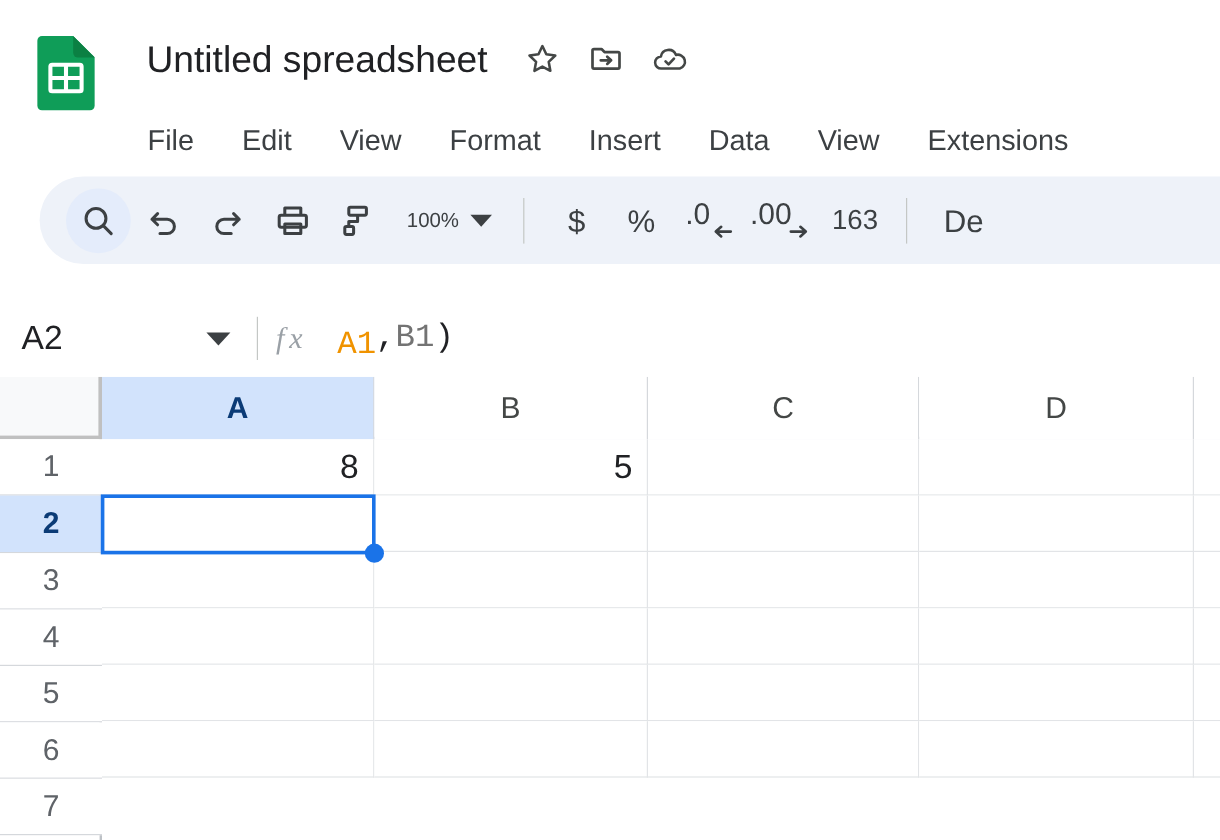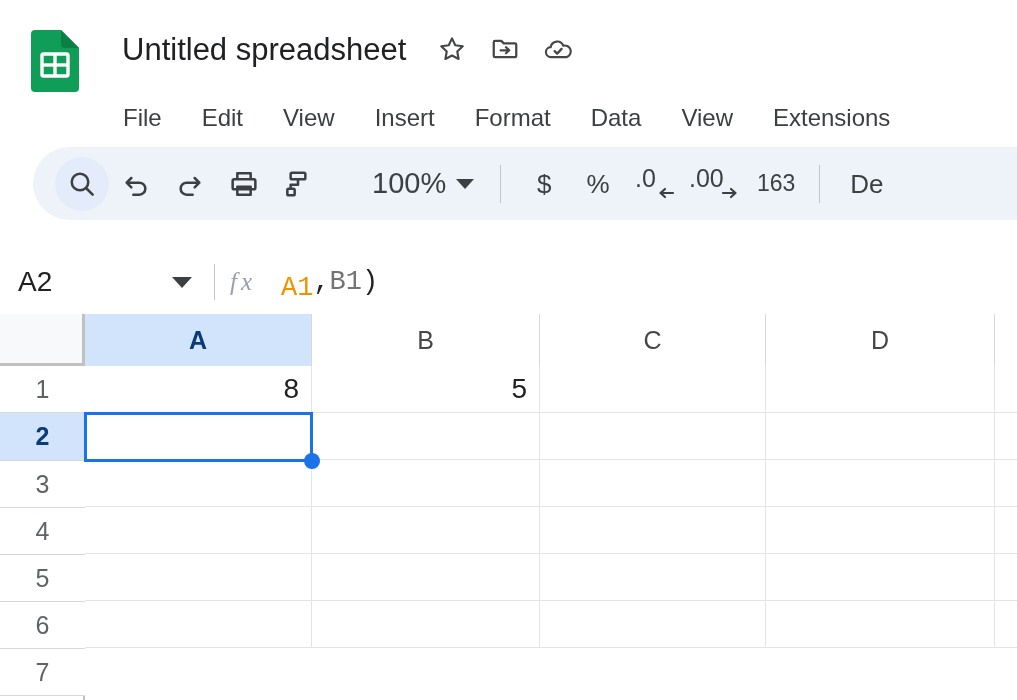--- a/index.html
+++ b/index.html
@@ -63,21 +63,21 @@
     width: 54px; height: 54px; border-radius: 50%;
     display: flex; align-items: center; justify-content: center;
     cursor: pointer; flex: none;
   }
   .tb-btn.active { background: #e4ecfb; }
   .tb-btn svg { display: block; }
   .tb-zoom {
     height: 46px; display: flex; align-items: center; gap: 10px;
     padding: 0 10px 0 14px; border-radius: 6px; cursor: pointer; flex: none;
   }
-  .tb-zoom-label { font-size: 29px; color: #3c4043; line-height: 1; margin-left: 33px; }
+  .tb-zoom-label { font-size: 17px; color: #3c4043; line-height: 1; }
   .caret {
     width: 0; height: 0; border-left: 9px solid transparent;
     border-right: 9px solid transparent; border-top: 10px solid #3c4043;
   }
   .tb-divider {
     width: 1px; height: 38px; background: #c4c7c5; margin: 0 16px; flex: none;
   }
   .tb-text {
     font-size: 26px; color: #3c4043; line-height: 1; flex: none;
     display: flex; align-items: center; justify-content: center;
@@ -208,22 +208,22 @@
             <path d="M9.3 13.7l2 2 3.6-3.8" fill="none" stroke="#444746" stroke-width="1.8" stroke-linecap="round" stroke-linejoin="round"></path>
           </svg>
         </div>
       </div>
     </div>
 
     <div class="menubar">
       <div class="menu-item">File</div>
       <div class="menu-item">Edit</div>
       <div class="menu-item">View</div>
+      <div class="menu-item">Format</div>
       <div class="menu-item">Insert</div>
-      <div class="menu-item">Format</div>
       <div class="menu-item">Data</div>
       <div class="menu-item">View</div>
       <div class="menu-item">Extensions</div>
     </div>
   </div>
 
   <div class="toolbar-wrap">
     <div class="toolbar">
 
       <div class="tb-btn active">

